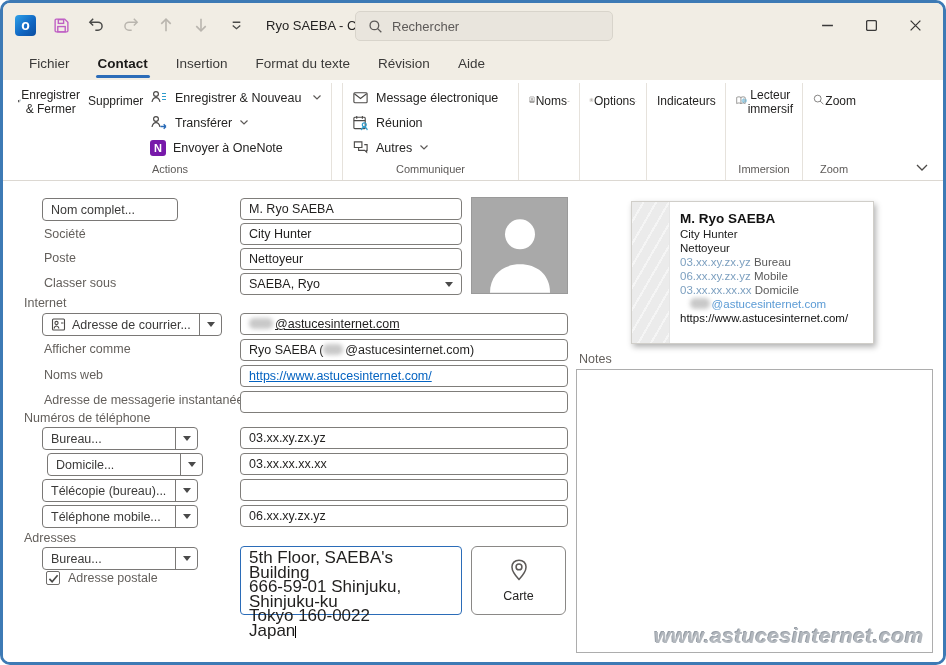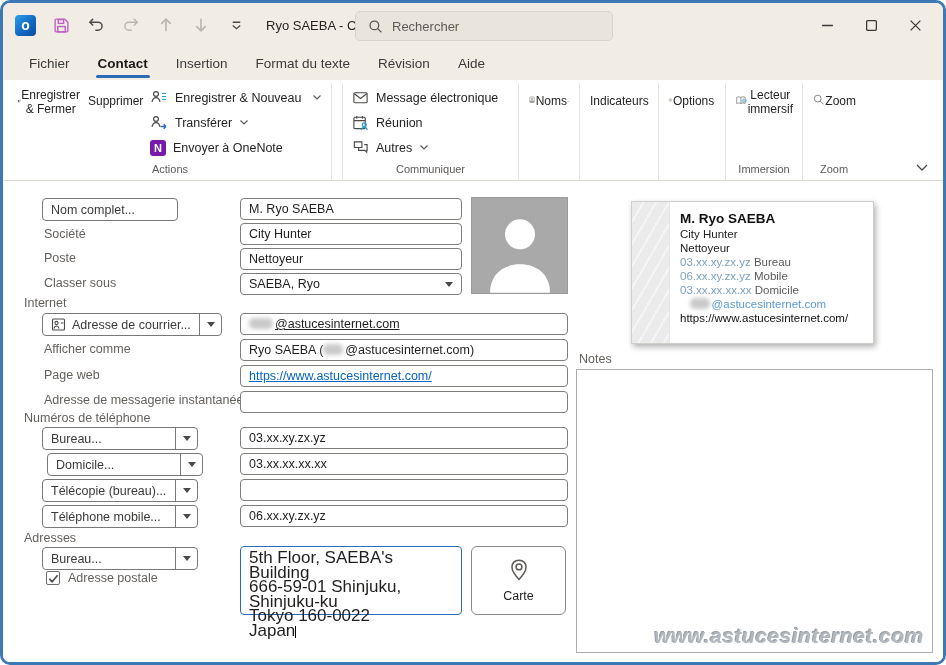--- a/index.html
+++ b/index.html
@@ -275,48 +275,48 @@
           <svg class="chev" width="10" height="7" viewBox="0 0 10 7" fill="none" stroke="#5d5a58" stroke-width="1.2">
               <path d="M1.5 1.5 L5 5 L8.5 1.5"></path>
             </svg>
         </div>
       </div>
       <div class="rglabel"></div>
     </div>
 
     <div class="rgroup">
       <div class="rbody">
+        <div class="rbtn-lg" style="width:56px">
+          <svg class="opt-circle" width="28" height="28" viewBox="0 0 28 28">
+              <circle cx="14" cy="14" r="13" fill="#e8e6e2"></circle>
+              <g fill="none" stroke="#5d5a58" stroke-width="1.3">
+                <circle cx="14" cy="11" r="3.6"></circle>
+                <path d="M7.5 21.5 c1-3.6 3.5-5.2 6.5-5.2 s5.5 1.6 6.5 5.2"></path>
+              </g>
+            </svg>
+          <span class="rlabel">Options</span>
+          <svg class="chev" width="10" height="7" viewBox="0 0 10 7" fill="none" stroke="#5d5a58" stroke-width="1.2">
+              <path d="M1.5 1.5 L5 5 L8.5 1.5"></path>
+            </svg>
+        </div>
+      </div>
+      <div class="rglabel"></div>
+    </div>
+
+    <div class="rgroup">
+      <div class="rbody">
         <div class="rbtn-lg" style="width:68px">
           <svg width="28" height="28" viewBox="0 0 28 26">
               <g stroke="#b5495c" stroke-width="1">
                 <rect x="15" y="4" width="8" height="7" fill="#f2a3ad"></rect>
                 <rect x="8" y="2.5" width="8" height="8" fill="#ee6e7e"></rect>
               </g>
               <path d="M8 2.5 V22 M15 11 v3" stroke="#4c4a48" stroke-width="1.3"></path>
             </svg>
           <span class="rlabel">Indicateurs</span>
-          <svg class="chev" width="10" height="7" viewBox="0 0 10 7" fill="none" stroke="#5d5a58" stroke-width="1.2">
-              <path d="M1.5 1.5 L5 5 L8.5 1.5"></path>
-            </svg>
-        </div>
-      </div>
-      <div class="rglabel"></div>
-    </div>
-
-    <div class="rgroup">
-      <div class="rbody">
-        <div class="rbtn-lg" style="width:56px">
-          <svg class="opt-circle" width="28" height="28" viewBox="0 0 28 28">
-              <circle cx="14" cy="14" r="13" fill="#e8e6e2"></circle>
-              <g fill="none" stroke="#5d5a58" stroke-width="1.3">
-                <circle cx="14" cy="11" r="3.6"></circle>
-                <path d="M7.5 21.5 c1-3.6 3.5-5.2 6.5-5.2 s5.5 1.6 6.5 5.2"></path>
-              </g>
-            </svg>
-          <span class="rlabel">Options</span>
           <svg class="chev" width="10" height="7" viewBox="0 0 10 7" fill="none" stroke="#5d5a58" stroke-width="1.2">
               <path d="M1.5 1.5 L5 5 L8.5 1.5"></path>
             </svg>
         </div>
       </div>
       <div class="rglabel"></div>
     </div>
 
     <div class="rgroup">
       <div class="rbody">
@@ -404,21 +404,21 @@
     </div>
     <div class="field" style="left:237px; top:132px; width:328px;">
       <span class="u"><span class="blur"></span><span>@astucesinternet.com</span></span>
     </div>
 
     <span class="flabel" style="left:41px; top:161px;">Afficher comme</span>
     <div class="field" style="left:237px; top:158px; width:328px;">
       <span><span>Ryo SAEBA (</span><span class="blur sm"></span><span>@astucesinternet.com)</span></span>
     </div>
 
-    <span class="flabel" style="left:41px; top:187px;">Page web</span>
+    <span class="flabel" style="left:41px; top:187px;">Noms web</span>
     <div class="field" style="left:237px; top:184px; width:328px;">
       <span class="link">https://www.astucesinternet.com/</span>
     </div>
 
     <span class="flabel" style="left:41px; top:212px;">Adresse de messagerie instantanée</span>
     <div class="field" style="left:237px; top:210px; width:328px;"></div>
 
     <span class="fheading" style="left:21px; top:230px;">Numéros de téléphone</span>
 
     <div class="btnfield" style="left:39px; top:246px; width:156px;">

